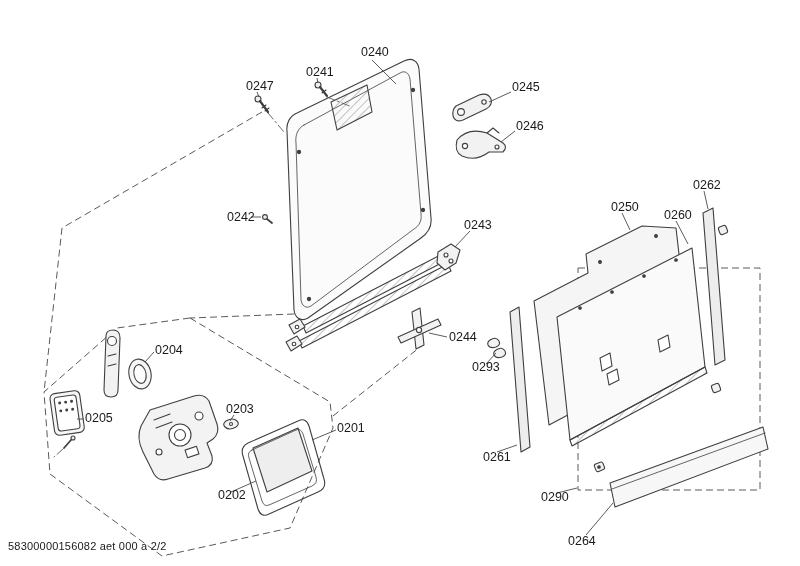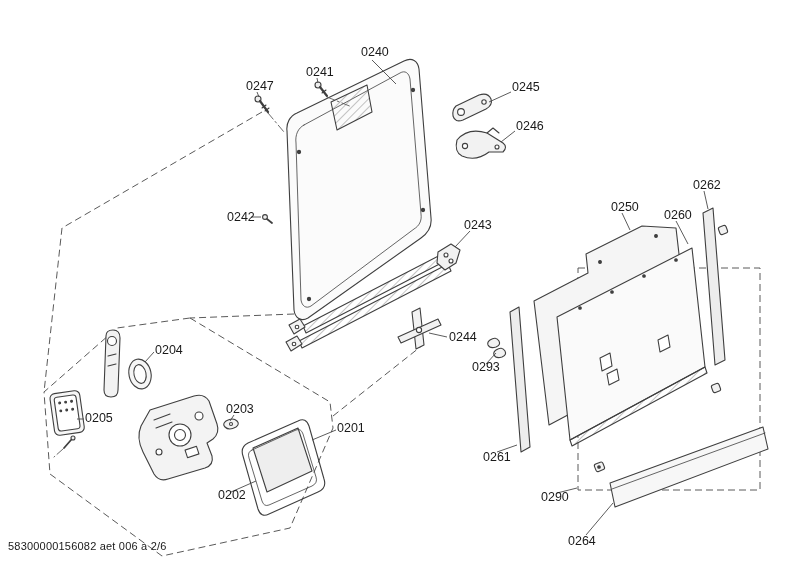--- a/index.html
+++ b/index.html
@@ -215,14 +215,14 @@
     <text class="lbl" x="483" y="461">0261</text>
     <text class="lbl" x="541" y="501">0290</text>
     <text class="lbl" x="568" y="545">0264</text>
     <text class="lbl" x="155" y="354">0204</text>
     <text class="lbl" x="85" y="422">0205</text>
     <text class="lbl" x="226" y="413">0203</text>
     <text class="lbl" x="337" y="432">0201</text>
     <text class="lbl" x="218" y="499">0202</text>
   </svg>
 
-  <div class="footer">58300000156082 aet 006 a 2/6</div>
+  <div class="footer">58300000156082 aet 000 a 2/2</div>
 </div>
 
 </body></html>

